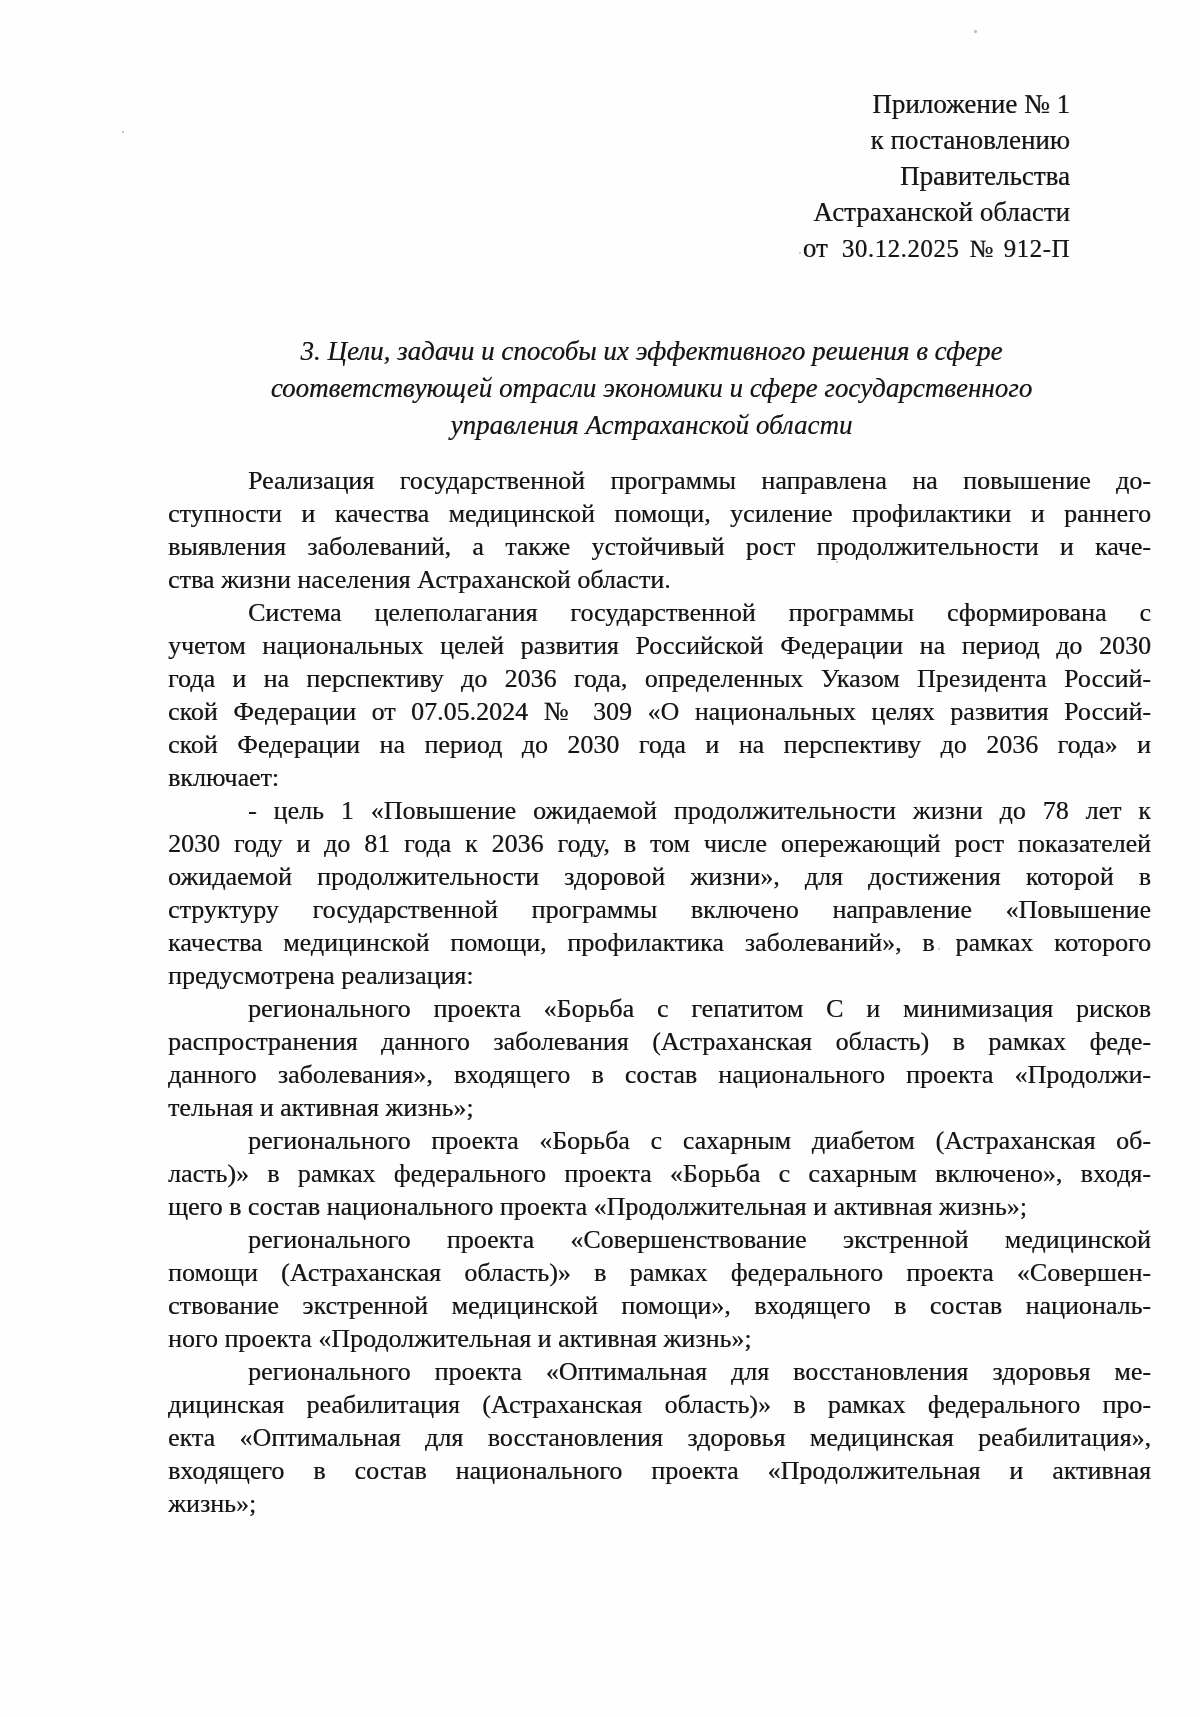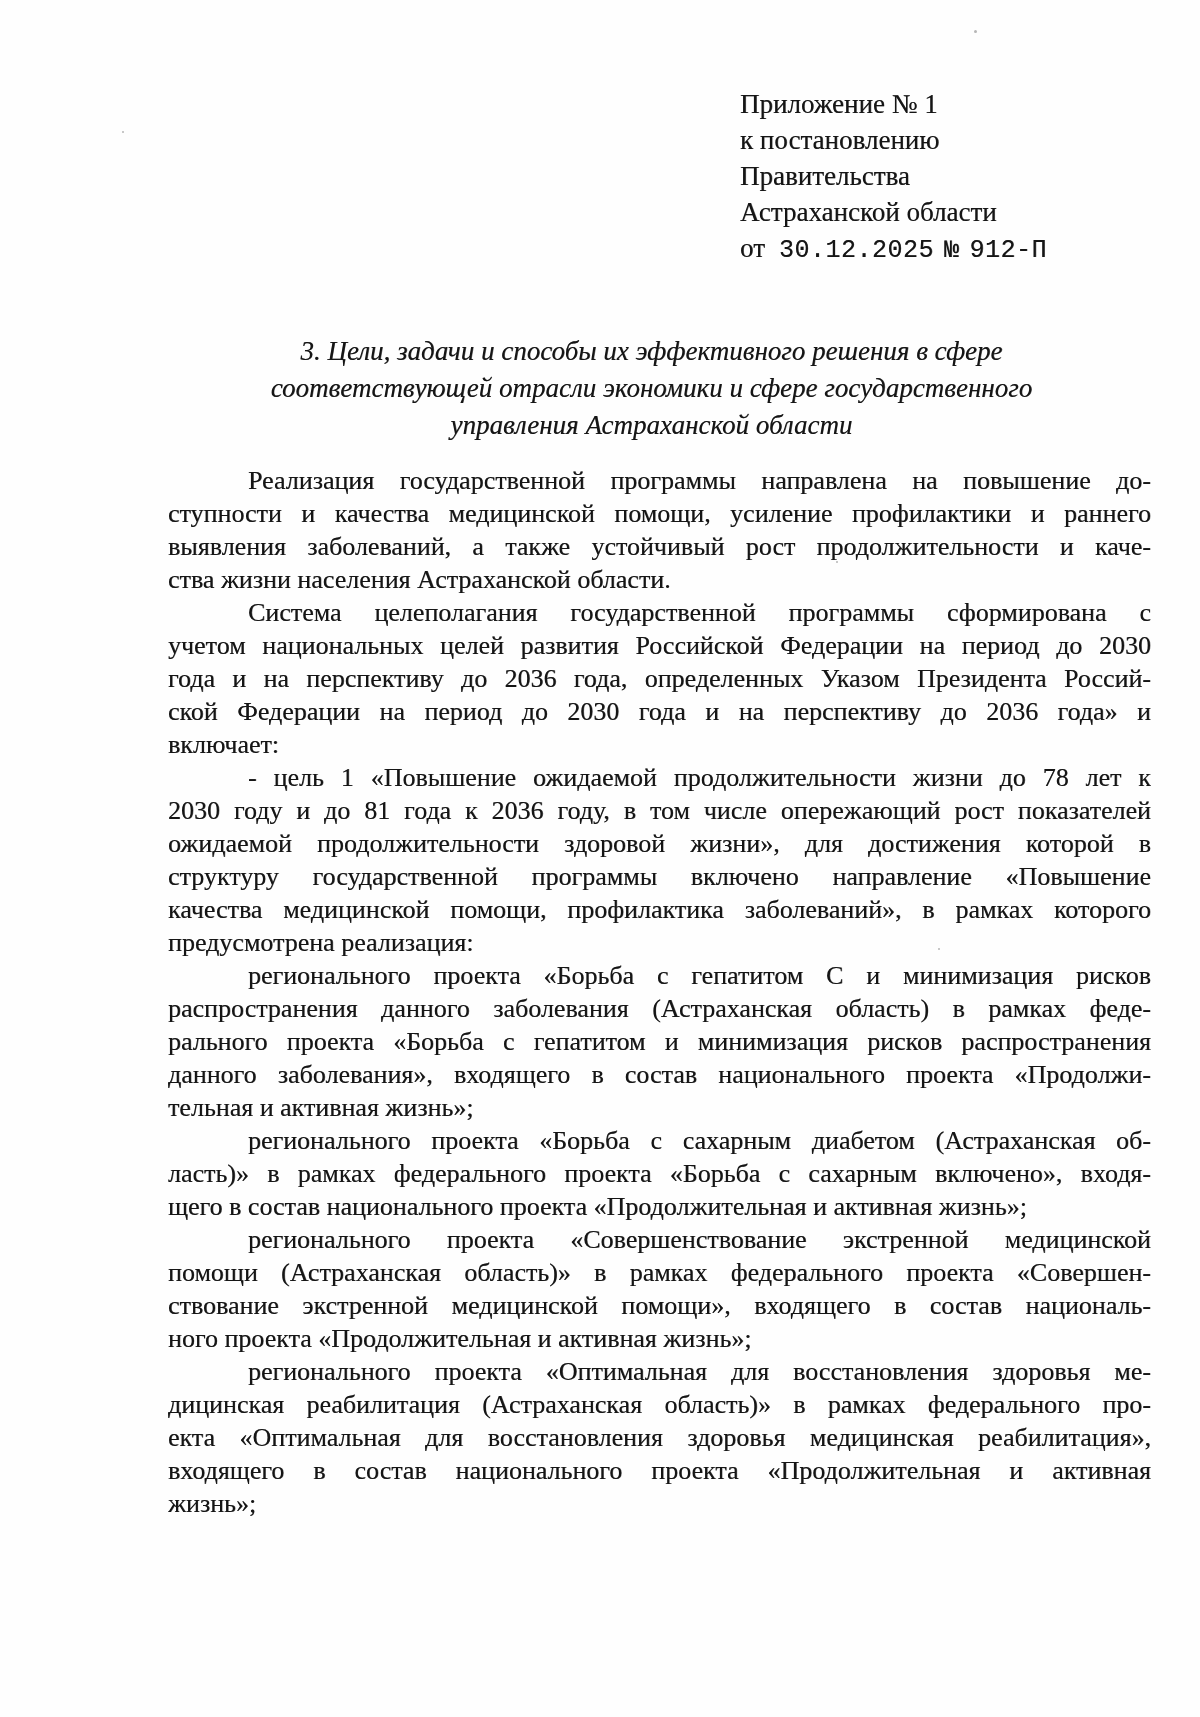--- a/index.html
+++ b/index.html
@@ -16,23 +16,24 @@
     text-shadow: 0.4px 0.2px 0 rgba(10,10,10,0.55);
   }
   .appendix-header {
     position: absolute;
     left: 740px;
     top: 86px;
     width: 330px;
     font-size: 27px;
     line-height: 36px;
     white-space: nowrap;
+    text-align: right;
   }
   .date-line .typed {
-    font-family: Liberation Mono, monospace;
+    font-family: Liberation Serif, serif;
     font-size: 25px;
     letter-spacing: 0.5px;
   }
   .date-line .gap-sm { display: inline-block; width: 10px; }
   .date-line .gap-md { display: inline-block; width: 14px; }
   .section-title {
     position: absolute;
     left: 160px;
     top: 333px;
     width: 983px;
@@ -90,35 +91,35 @@
       <div class="paragraph">
         <div class="line first">Реализация государственной программы направлена на повышение до-</div>
         <div class="line">ступности и качества медицинской помощи, усиление профилактики и раннего</div>
         <div class="line">выявления заболеваний, а также устойчивый рост продолжительности и каче-</div>
         <div class="line last">ства жизни населения Астраханской области.</div>
       </div>
       <div class="paragraph">
         <div class="line first">Система целеполагания государственной программы сформирована с</div>
         <div class="line">учетом национальных целей развития Российской Федерации на период до 2030</div>
         <div class="line">года и на перспективу до 2036 года, определенных Указом Президента Россий-</div>
+        <div class="line">ской Федерации от 07.05.2024 № 309 «О национальных целях развития Россий-</div>
         <div class="line">ской Федерации на период до 2030 года и на перспективу до 2036 года» и</div>
         <div class="line last">включает:</div>
       </div>
       <div class="paragraph">
         <div class="line first">- цель 1 «Повышение ожидаемой продолжительности жизни до 78 лет к</div>
         <div class="line">2030 году и до 81 года к 2036 году, в том числе опережающий рост показателей</div>
         <div class="line">ожидаемой продолжительности здоровой жизни», для достижения которой в</div>
         <div class="line">структуру государственной программы включено направление «Повышение</div>
         <div class="line">качества медицинской помощи, профилактика заболеваний», в рамках которого</div>
         <div class="line last">предусмотрена реализация:</div>
       </div>
       <div class="paragraph">
         <div class="line first">регионального проекта «Борьба с гепатитом С и минимизация рисков</div>
         <div class="line">распространения данного заболевания (Астраханская область) в рамках феде-</div>
-        <div class="line">рального проекта «Борьба с гепатитом и минимизация рисков распространения</div>
         <div class="line">данного заболевания», входящего в состав национального проекта «Продолжи-</div>
         <div class="line last">тельная и активная жизнь»;</div>
       </div>
       <div class="paragraph">
         <div class="line first">регионального проекта «Борьба с сахарным диабетом (Астраханская об-</div>
         <div class="line">ласть)» в рамках федерального проекта «Борьба с сахарным включено», входя-</div>
         <div class="line last">щего в состав национального проекта «Продолжительная и активная жизнь»;</div>
       </div>
       <div class="paragraph">
         <div class="line first">регионального проекта «Совершенствование экстренной медицинской</div>

